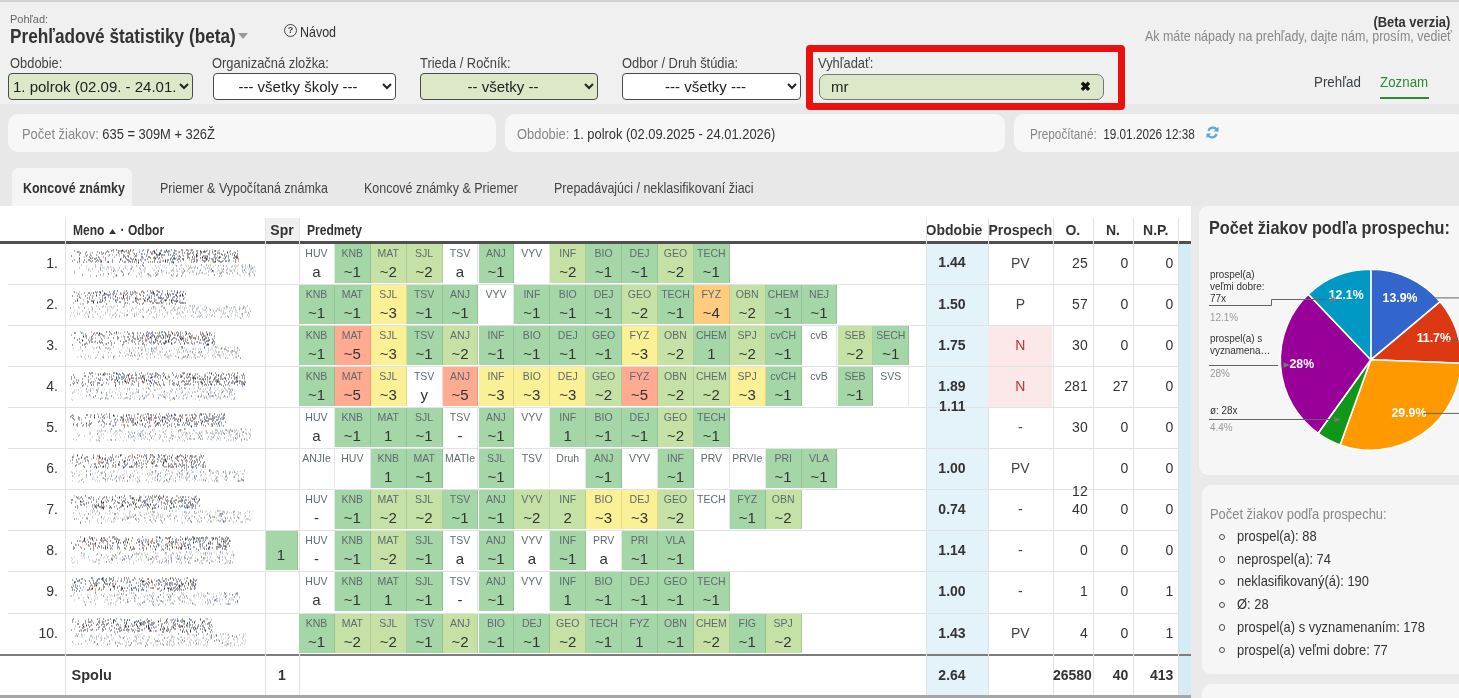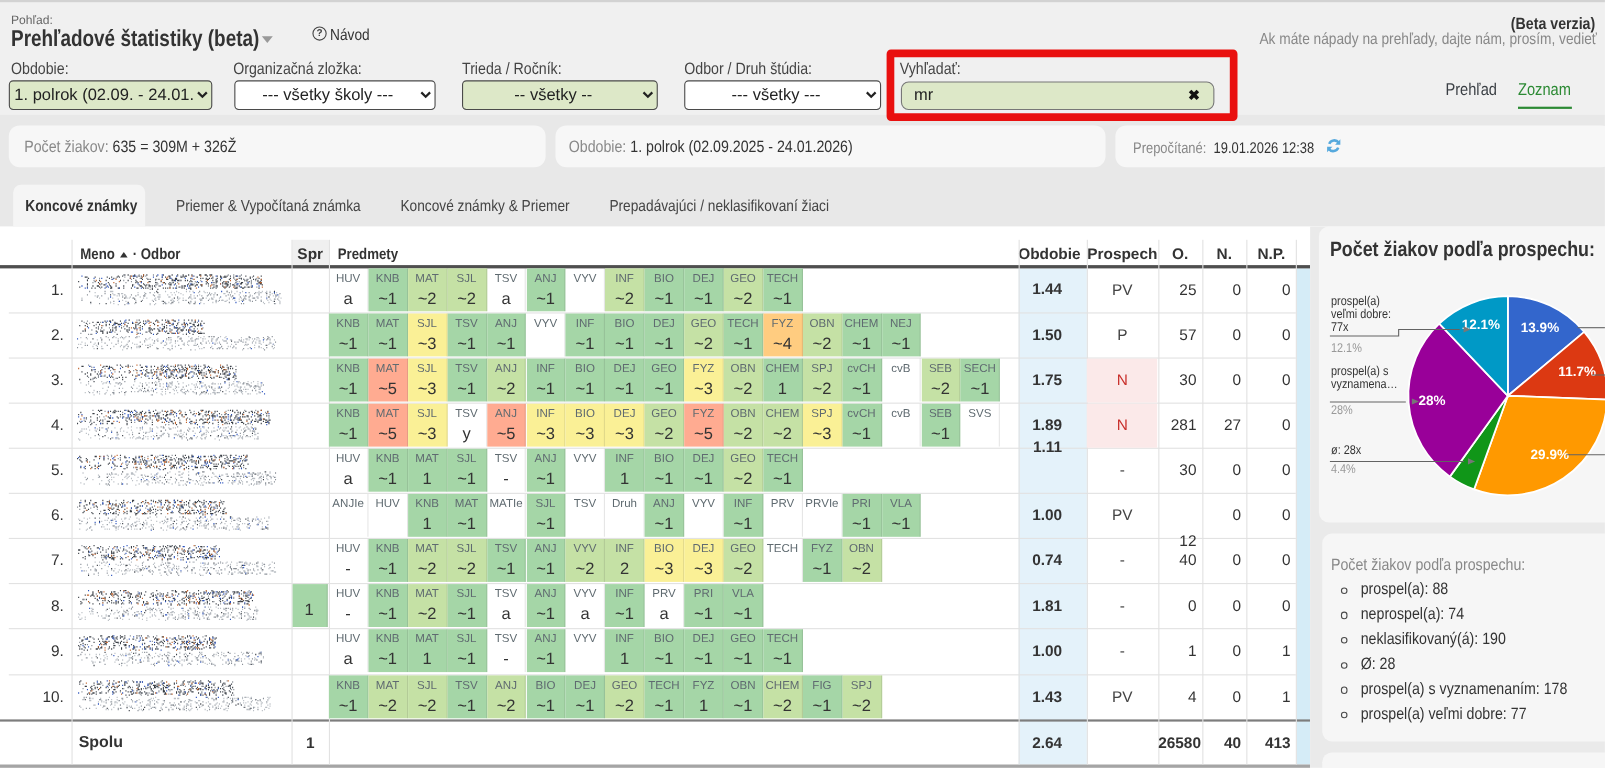--- a/index.html
+++ b/index.html
@@ -596,21 +596,21 @@
     <span class="gr">a</span>
   </div>
 <div class="chip g1" style="left:622.1px;top:531.4px;width:35.9px;height:39.0px">
     <span class="sub">PRI</span>
     <span class="gr">~1</span>
   </div>
 <div class="chip g1" style="left:658.0px;top:531.4px;width:35.9px;height:39.0px">
     <span class="sub">VLA</span>
     <span class="gr">~1</span>
   </div>
-<div class="abs pri" style="left:925.6px;top:530.4px;width:51px;height:41.0px;line-height:41.0px">1.81</div>
+<div class="abs pri" style="left:925.6px;top:530.4px;width:51px;height:41.0px;line-height:41.0px">1.14</div>
 <div class="abs pro" style="left:987.8px;top:530.4px;width:65px;height:41.0px;line-height:41.0px">-</div>
 <div class="abs onp" style="left:1052.9px;top:530.4px;width:39.8px;height:41.0px;line-height:41.0px">0</div>
 <div class="abs onp" style="left:1092.7px;top:530.4px;width:40.6px;height:41.0px;line-height:41.0px">0</div>
 <div class="abs onp" style="left:1133.3px;top:530.4px;width:45.0px;height:41.0px;line-height:41.0px">0</div>
 <div class="abs num" style="left:0;top:571.4px;width:58px;height:41.0px;line-height:41.0px">9.</div>
 <div class="chip " style="left:299.0px;top:572.4px;width:35.9px;height:39.0px">
     <span class="sub">HUV</span>
     <span class="gr">a</span>
   </div>
 <div class="chip g1" style="left:334.9px;top:572.4px;width:35.9px;height:39.0px">

